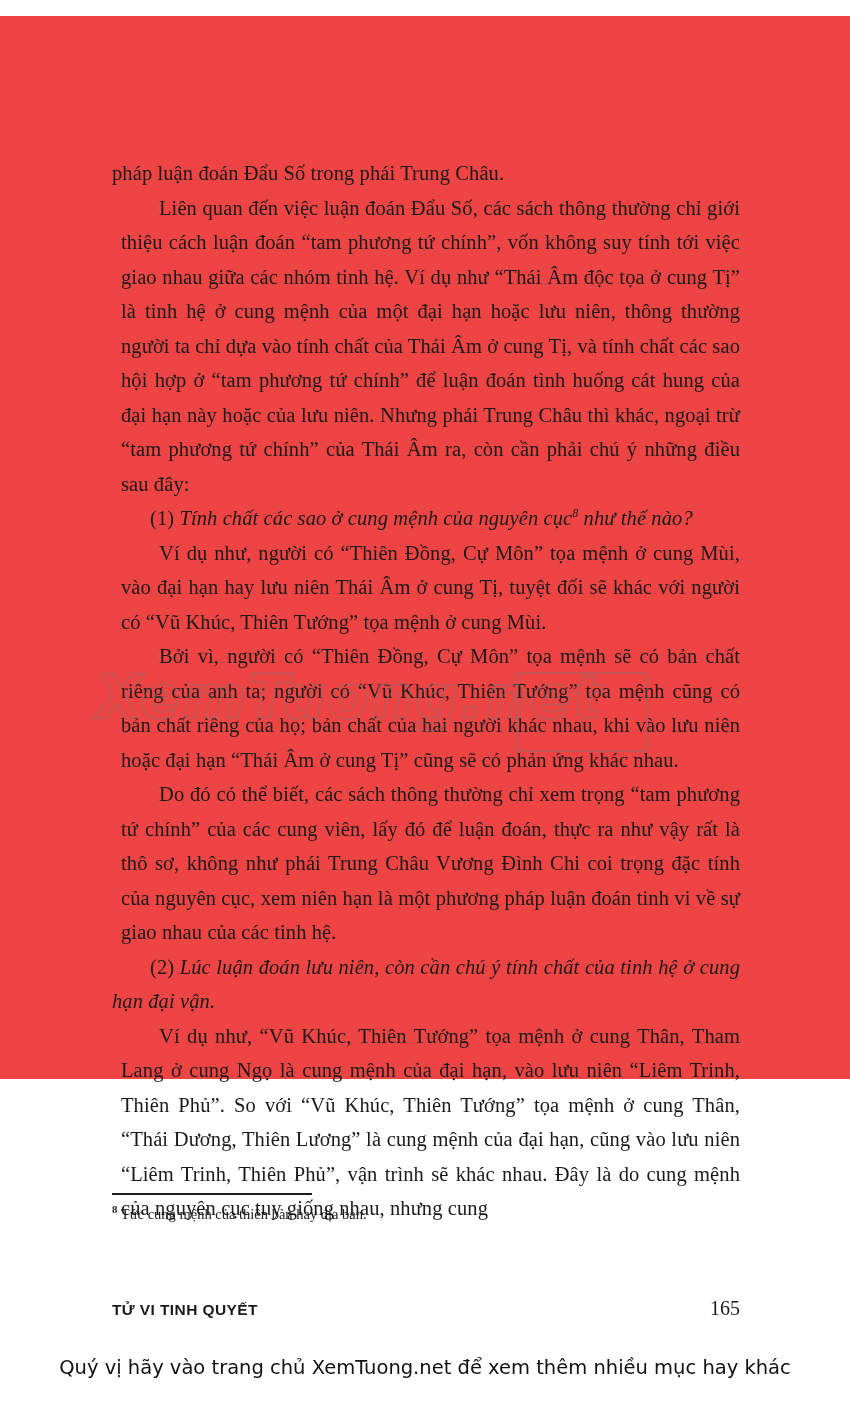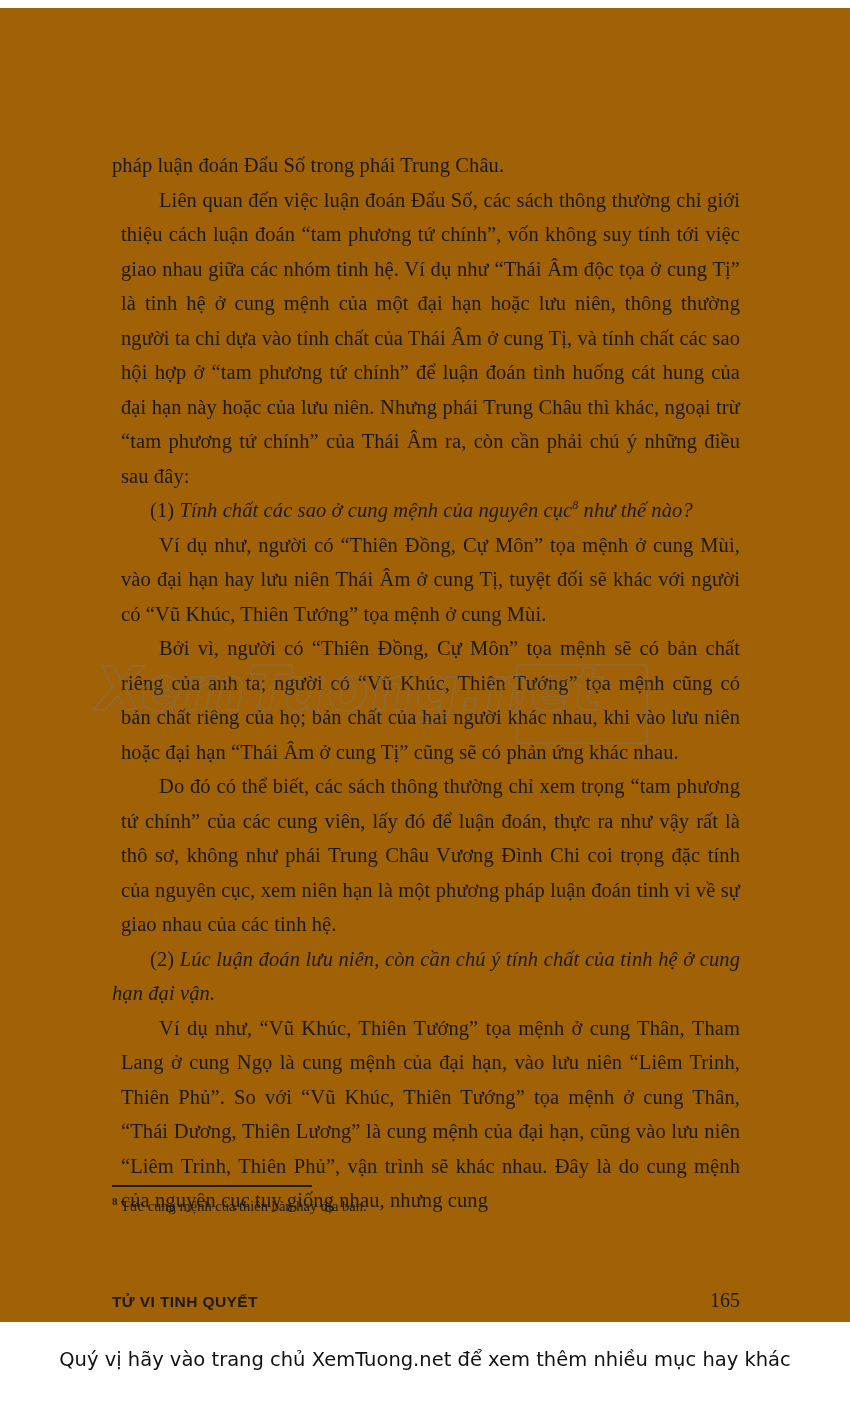--- a/index.html
+++ b/index.html
@@ -10,24 +10,24 @@
   body {
     width: 850px;
     height: 1411px;
     position: relative;
     font-family: "Liberation Serif", serif;
     color: #1a1a1a;
     overflow: hidden;
   }
   .page {
     position: absolute;
-    left: 0; top: 8px;
+    left: 0; top: 16px;
     width: 850px;
-    height: 1314px;
-    background: #a16207;
+    height: 1063px;
+    background: #ef4444;
   }
   .content {
     position: absolute;
     left: 112px;
     top: 140px;
     width: 628px;
   }
   p {
     margin: 0;
     font-size: 20.5px;

